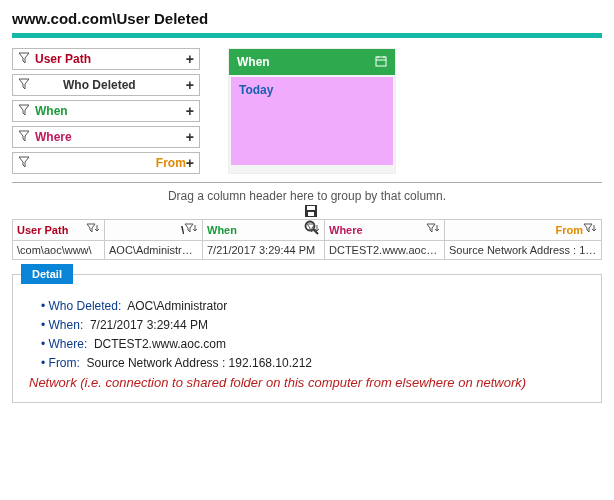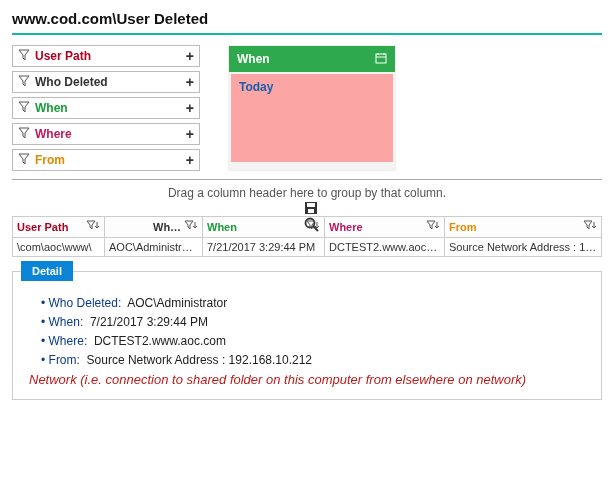--- a/index.html
+++ b/index.html
@@ -1,35 +1,35 @@
 <!DOCTYPE html>
 <html><head>
 <meta charset="utf-8">
 <style>
   * { box-sizing: border-box; }
   html, body { margin:0; padding:0; font-family: "Segoe UI", Arial, sans-serif; font-size:12px; color:#333; background:#fff; }
   .page { width:614px; padding:10px 12px; }
-  .title-row { border-bottom:2px solid #14b8a6; padding-bottom:6px; margin-bottom:10px; }
+  .title-row { border-bottom:5px solid #14b8a6; padding-bottom:6px; margin-bottom:10px; }
   .title { font-size:15px; font-weight:bold; color:#111; }
   .top-section { display:flex; gap:28px; margin-bottom:8px; }
   .filter-col { width:188px; display:flex; flex-direction:column; gap:4px; }
   .filter-row { display:flex; align-items:center; border:1px solid #bbb; height:22px; padding:0 5px; background:#fff; cursor:pointer; }
   .filter-row .lbl { flex:1; font-weight:bold; font-size:12px; padding-left:5px; }
   .funnel { width:12px; height:12px; }
   .plus { font-weight:bold; color:#333; font-size:14px; line-height:1; }
   .c-userpath { color:#b00020; }
-  .c-who { color:#333; }
+  .c-who { color:#333;margin-left:28px; }
   .c-when { color:#1a9c3a; }
   .c-where { color:#be185d; }
-  .c-from { color:#e08a00; }
+  .c-from { color:#e08a00;text-align:right; }
 
   .when-panel { width:168px; background:#f4f4f4; border:1px solid #eee; }
   .when-head { background:#2fa94e; color:#fff; height:26px; display:flex; align-items:center; padding:0 8px; font-weight:bold; font-size:12px; }
   .when-head .spacer { flex:1; }
-  .when-body { background:#fca5a5; margin:2px; min-height:88px; padding:6px 8px; }
+  .when-body { background:#f0abfc; margin:2px; min-height:88px; padding:6px 8px; }
   .when-body .today { color:#1a5fb0; font-weight:bold; cursor:pointer; }
 
   .divider { border-top:1px solid #aaa; margin:6px 0 6px 0; }
 
   .groupby-row { display:flex; align-items:center; height:24px;flex-direction:column; }
   .groupby-row .txt { flex:1; color:#555; font-size:12px; }
   .toolbar-ic { width:18px; height:18px; margin-left:8px; cursor:pointer; display:flex; align-items:center; justify-content:center; }
 
   table.grid { width:100%; border-collapse:collapse; margin-top:6px; table-layout:fixed; }
   table.grid th, table.grid td { border:1px solid #ccc; font-size:11px; padding:3px 4px; text-align:left; white-space:nowrap; overflow:hidden; text-overflow:ellipsis; }

